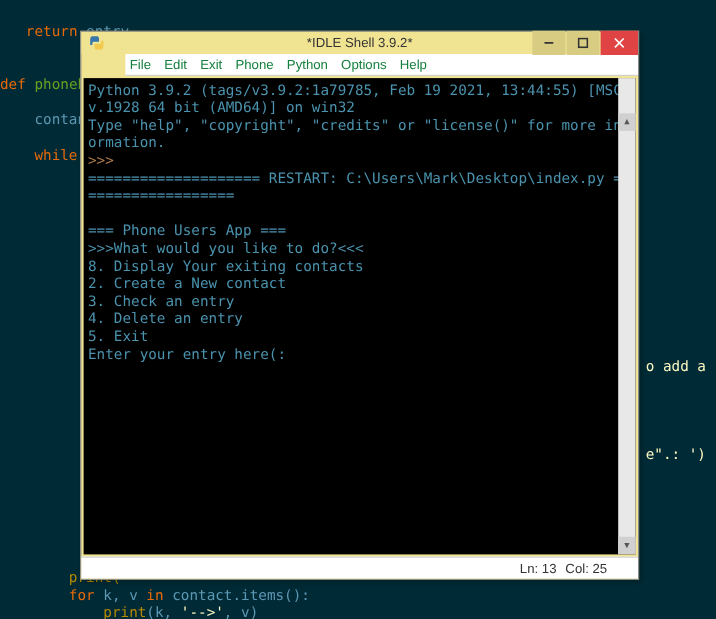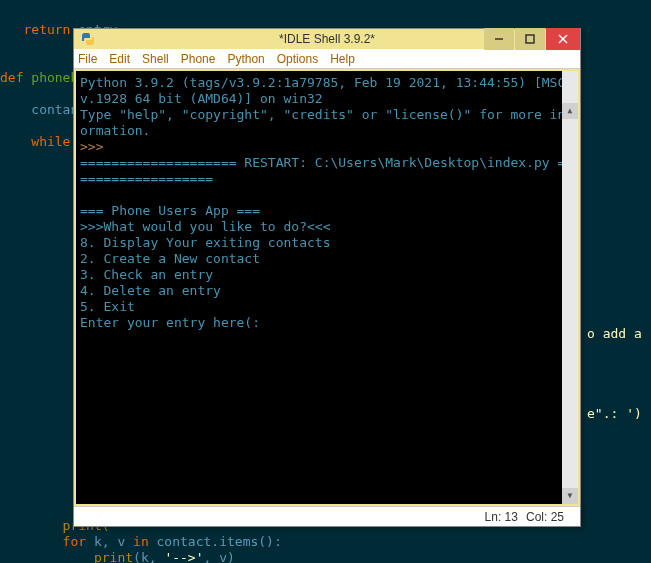--- a/index.html
+++ b/index.html
@@ -82,22 +82,23 @@
   }
   .menubar {
     height: 20px;
     background: #fff;
     display: flex;
     align-items: center;
     padding: 0 4px;
     gap: 12px;
     font-family: "Segoe UI", sans-serif;
     font-size: 12px;
-    color: #a16207;
+    color: #15803d;
     border-bottom: 1px solid #ccc;
+    margin-left: 40px;
   }
   .menubar span { cursor: default; }
   .terminal {
     flex: 1;
     background: #000;
     color: #4a92ad;
     font-family: Consolas, monospace;
     font-size: 13px;
     line-height: 16px;
     padding: 4px 4px;
@@ -124,21 +125,21 @@
     color: #555;
   }
   .scrollbar .arrow.down { position: absolute; bottom: 0; left: 0; right: 0; }
   .statusbar {
     height: 20px;
     background: #fff;
     border-top: 1px solid #ccc;
     display: flex;
     align-items: center;
     justify-content: flex-end;
-    padding: 0 16px 0 6px;
+    padding: 0 28px 0 6px;
     font-family: "Segoe UI", sans-serif;
     font-size: 12px;
     color: #333;
     gap: 8px;
   }
 </style>
 </head>
 <body>
 
 <div class="code-bg">
@@ -202,21 +203,21 @@
           <svg width="10" height="10">
             <line x1="1" y1="1" x2="9" y2="9" stroke="#fff" stroke-width="1.5"></line>
             <line x1="9" y1="1" x2="1" y2="9" stroke="#fff" stroke-width="1.5"></line>
           </svg>
         </div>
     </div>
   </div>
   <div class="menubar">
     <span>File</span>
     <span>Edit</span>
-    <span>Shell</span>
+    <span>Exit</span>
     <span>Phone</span>
     <span>Python</span>
     <span>Options</span>
     <span>Help</span>
   </div>
   <div class="terminal"><span>Python 3.9.2 (tags/v3.9.2:1a79785, Feb 19 2021, 13:44:55) [MSC v.1928 64 bit (AMD64)] on win32</span>
 <span>Type "help", "copyright", "credits" or "license()" for more information.</span>
 <span class="prompt">&gt;&gt;&gt;</span>
 <span>==================== RESTART: C:\Users\Mark\Desktop\index.py ===================</span>
 <span></span>

